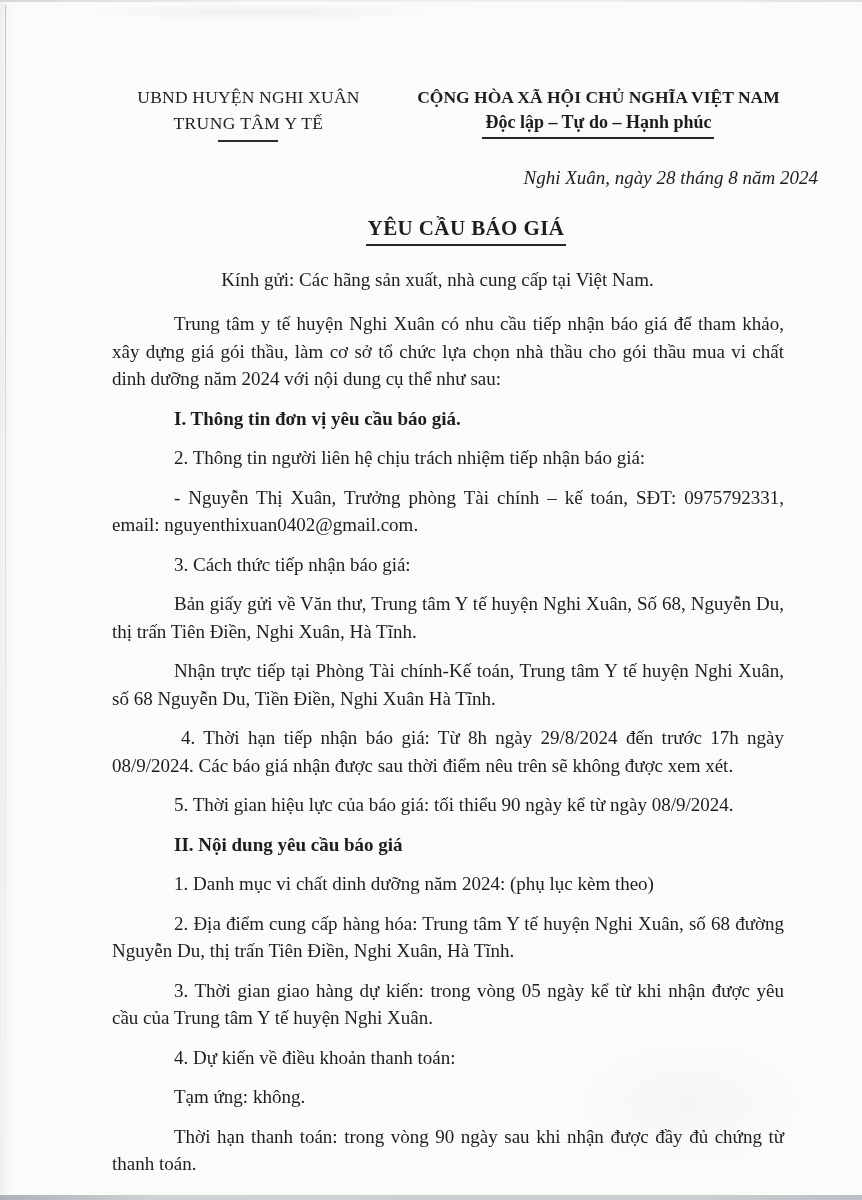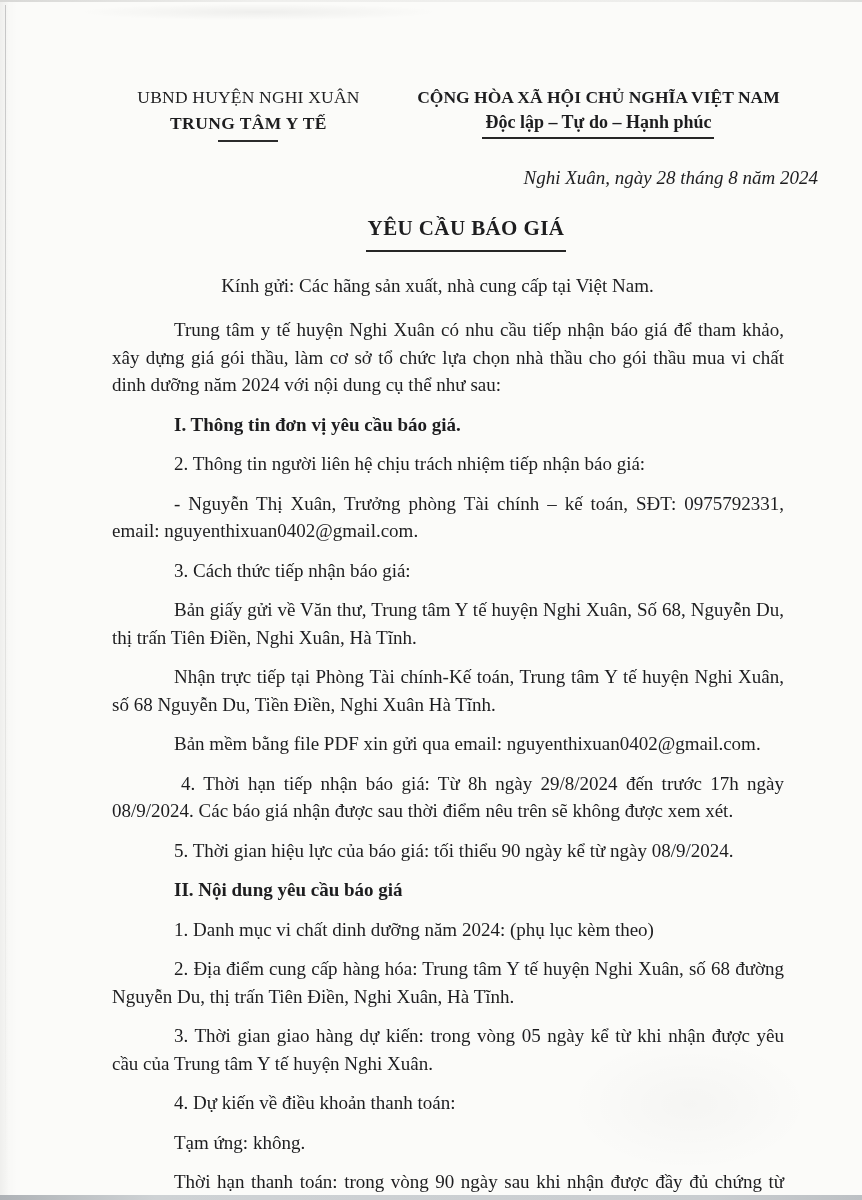--- a/index.html
+++ b/index.html
@@ -31,37 +31,37 @@
     position:absolute; left:0; right:0; bottom:0; height:5px;
     background:linear-gradient(to right, #aeb2b6, #ced2d5 18%, #c9cdd0 82%, #bcc0c4);
   }
   
   .header {
     display:flex; justify-content:space-between;
     padding:84px 62px 0 100px;
   }
   .h-left { width:302px; text-align:center; }
   .h-left .l1 { font-size:17.5px; line-height:26px; letter-spacing:0.2px; }
-  .h-left .l2 { font-size:17.5px; line-height:26px; font-weight:700; letter-spacing:0.4px; }
+  .h-left .l2 { font-size:17.5px; line-height:26px; font-weight:400; letter-spacing:0.4px; }
   .h-left .rule { width:60px; height:2px; background:#2b2b2b; margin:4px auto 0; }
   .h-right { width:410px; text-align:center; }
   .h-right .l1 { font-size:17.5px; line-height:26px; font-weight:700; }
   .h-right .l2 {
     display:inline-block; font-size:18px; line-height:24px; font-weight:700;
     border-bottom:2px solid #262626; padding:0 3px 3px;
   }
   
   .dateline {
     margin-top:25px; padding-right:44px;
     text-align:right; font-style:italic; font-size:19px;
   }
   .title-wrap { margin-top:27px; text-align:center; padding-left:70px; }
   .doc-title {
     display:inline-block; font-size:21px; font-weight:700; letter-spacing:0.4px;
-    border-bottom:2px solid #262626; padding:0 2px 9px;
+    border-bottom:2px solid #262626; padding:0 2px 3px;
   }
   .salutation { margin-top:23px; text-align:center; padding-left:13px; font-size:19px; }
   
   .doc-body {
     margin:19px 66px 0 100px;
     font-size:19px; line-height:27.5px;
     text-align:justify;
   }
   .doc-body p { margin:12px; text-indent:62px; }
   .doc-body p.bold { font-weight:700; }
@@ -96,21 +96,20 @@
   <div class="salutation">Kính gửi: Các hãng sản xuất, nhà cung cấp tại Việt Nam.</div>
 
   <div class="doc-body">
     <p>Trung tâm y tế huyện Nghi Xuân có nhu cầu tiếp nhận báo giá để tham khảo, xây dựng giá gói thầu, làm cơ sở tổ chức lựa chọn nhà thầu cho gói thầu mua vi chất dinh dưỡng năm 2024 với nội dung cụ thể như sau:</p>
     <p class="bold">I. Thông tin đơn vị yêu cầu báo giá.</p>
     <p>2. Thông tin người liên hệ chịu trách nhiệm tiếp nhận báo giá:</p>
     <p>- Nguyễn Thị Xuân, Trưởng phòng Tài chính – kế toán, SĐT: 0975792331, email: nguyenthixuan0402@gmail.com.</p>
     <p>3. Cách thức tiếp nhận báo giá:</p>
     <p>Bản giấy gửi về Văn thư, Trung tâm Y tế huyện Nghi Xuân, Số 68, Nguyễn Du, thị trấn Tiên Điền, Nghi Xuân, Hà Tĩnh.</p>
     <p>Nhận trực tiếp tại Phòng Tài chính-Kế toán, Trung tâm Y tế huyện Nghi Xuân, số 68 Nguyễn Du, Tiền Điền, Nghi Xuân Hà Tĩnh.</p>
-    <p>Bản mềm bằng file PDF xin gửi qua email: nguyenthixuan0402@gmail.com.</p>
     <p class="indent-md">4. Thời hạn tiếp nhận báo giá: Từ 8h ngày 29/8/2024 đến trước 17h ngày 08/9/2024. Các báo giá nhận được sau thời điểm nêu trên sẽ không được xem xét.</p>
     <p>5. Thời gian hiệu lực của báo giá: tối thiểu 90 ngày kể từ ngày 08/9/2024.</p>
     <p class="bold">II. Nội dung yêu cầu báo giá</p>
     <p>1. Danh mục vi chất dinh dưỡng năm 2024: (phụ lục kèm theo)</p>
     <p>2. Địa điểm cung cấp hàng hóa: Trung tâm Y tế huyện Nghi Xuân, số 68 đường Nguyễn Du, thị trấn Tiên Điền, Nghi Xuân, Hà Tĩnh.</p>
     <p>3. Thời gian giao hàng dự kiến: trong vòng 05 ngày kể từ khi nhận được yêu cầu của Trung tâm Y tế huyện Nghi Xuân.</p>
     <p>4. Dự kiến về điều khoản thanh toán:</p>
     <p>Tạm ứng: không.</p>
     <p>Thời hạn thanh toán: trong vòng 90 ngày sau khi nhận được đầy đủ chứng từ thanh toán.</p>
     <p>5. Hồ sơ báo giá bao gồm:</p>

